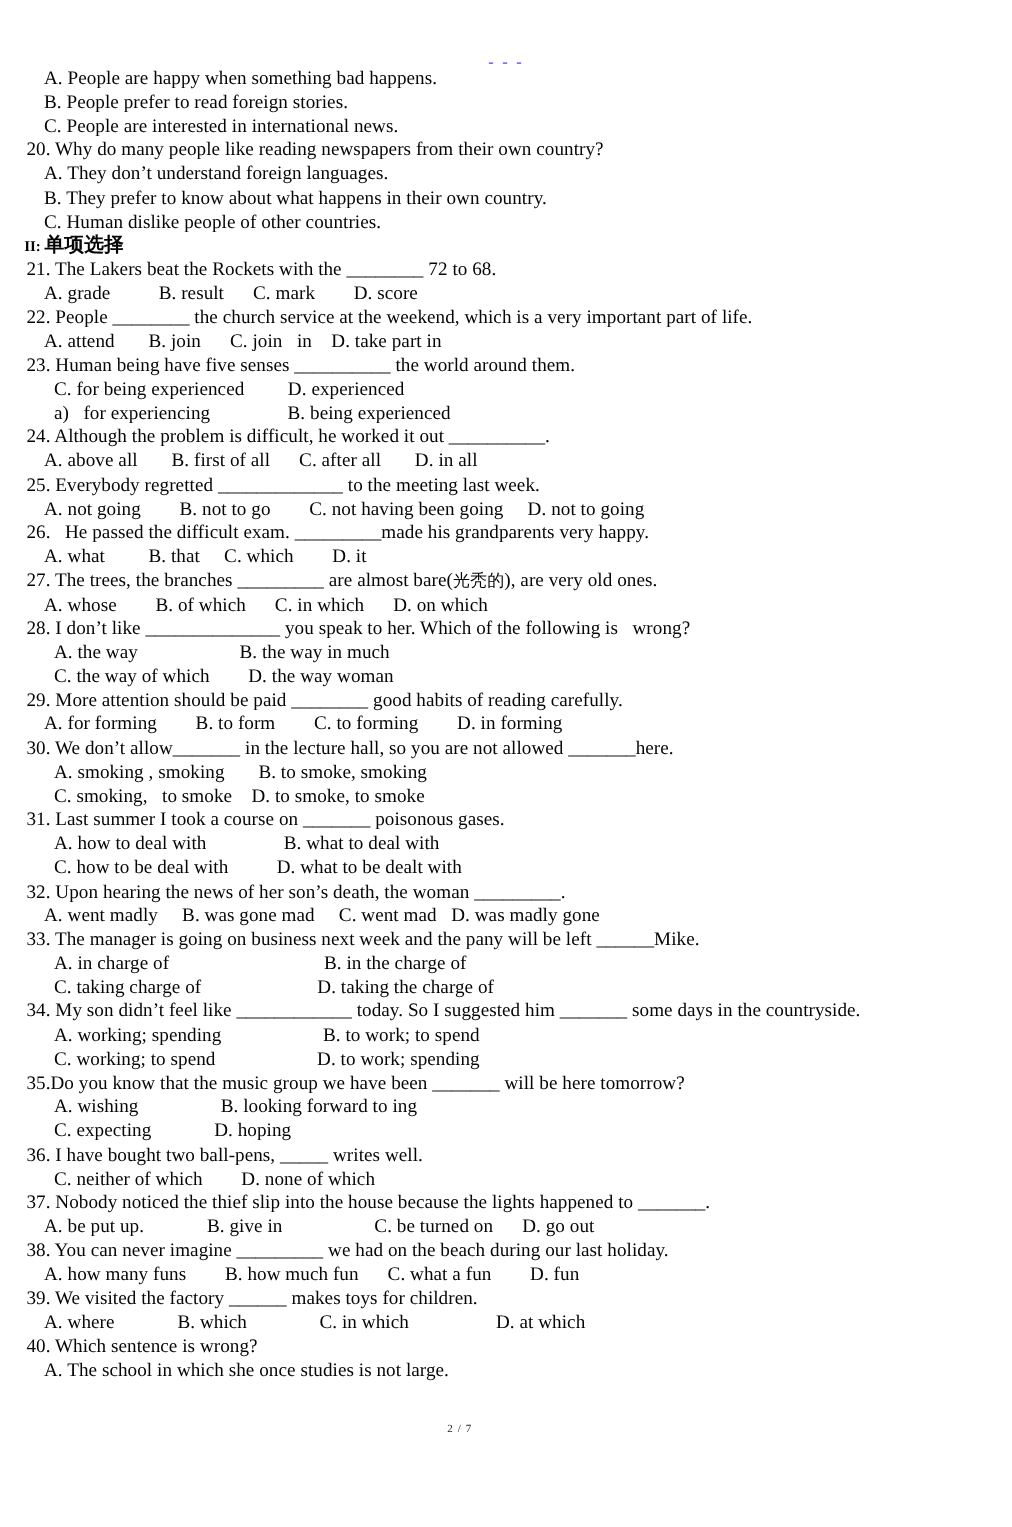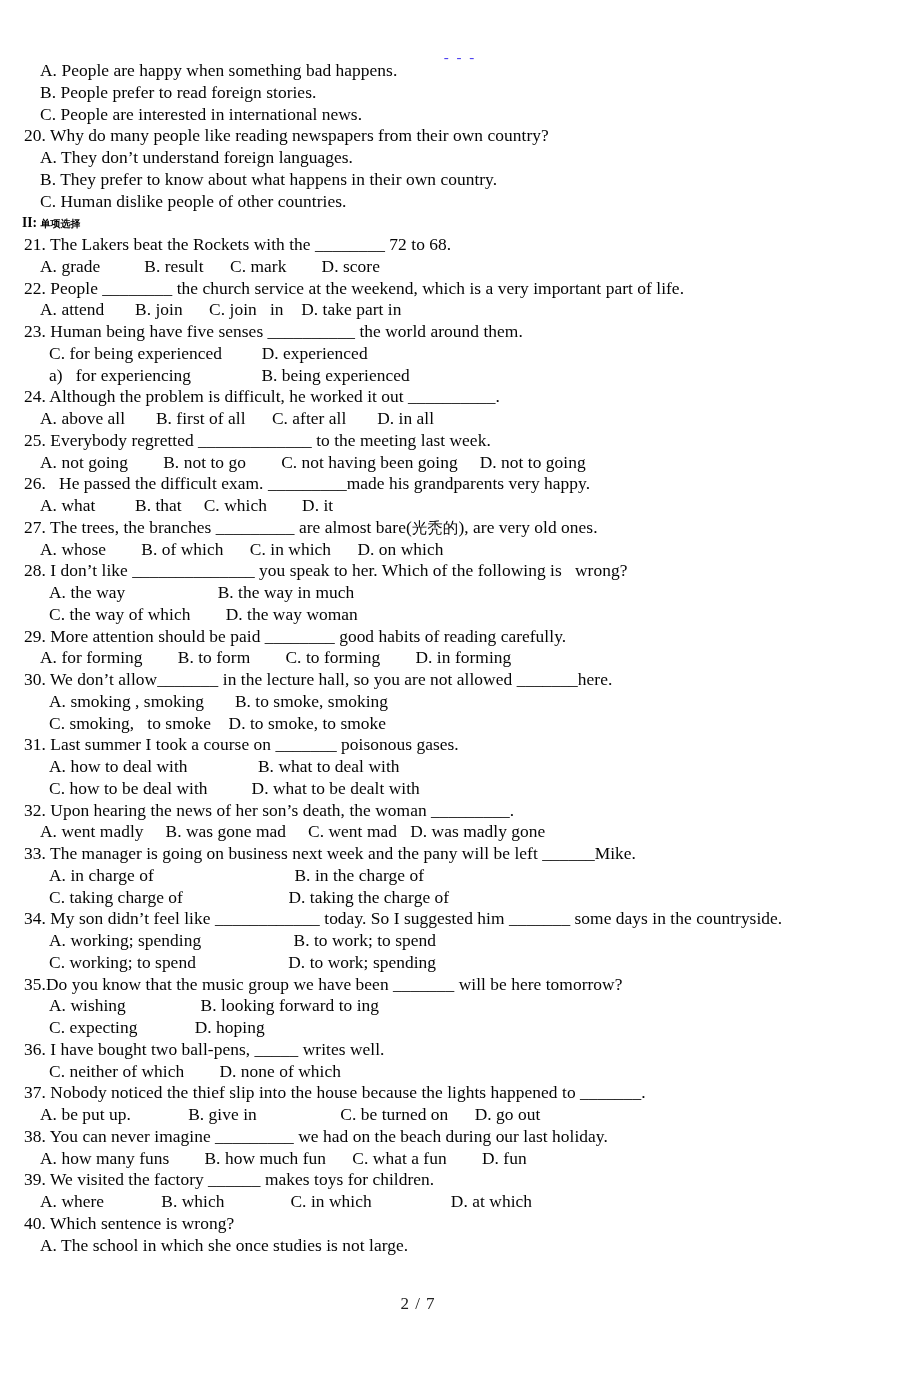--- a/index.html
+++ b/index.html
@@ -61,35 +61,35 @@
   .section-head {
     font-size: 13.6px;
     font-weight: bold;
     line-height: 21.75px;
     height: 21.75px;
     font-family: "Liberation Serif", "DejaVu Serif", serif;
     white-space: pre;
   }
   .section-head .cjk {
     font-family: "DejaVu Sans", sans-serif;
-    font-size: 10px;
+    font-size: 18px;
   }
 
   .cjk-inline {
     font-family: "DejaVu Sans", sans-serif;
     font-size: 15.5px;
   }
 
   .footer {
     position: absolute;
     top: 1294px;
     left: 0;
     width: 836px;
     text-align: center;
-    font-size: 17px;
+    font-size: 10px;
     color: #222;
     font-family: "Liberation Serif", "DejaVu Serif", serif;
     letter-spacing: 1px;
   }
 </style>
 </head>
 <body>
 
 <div class="page">
 

